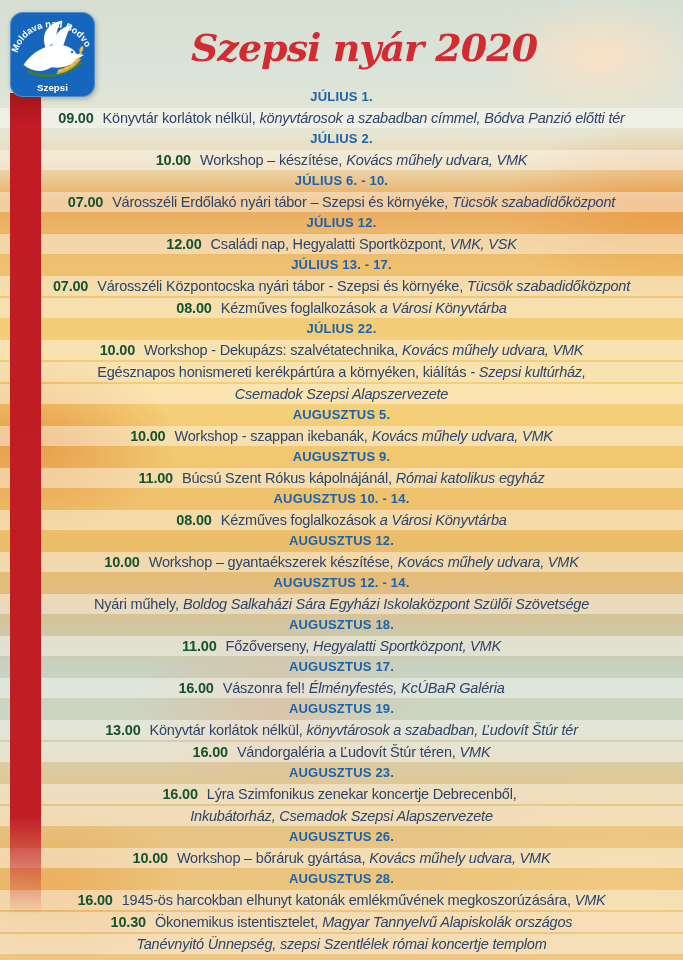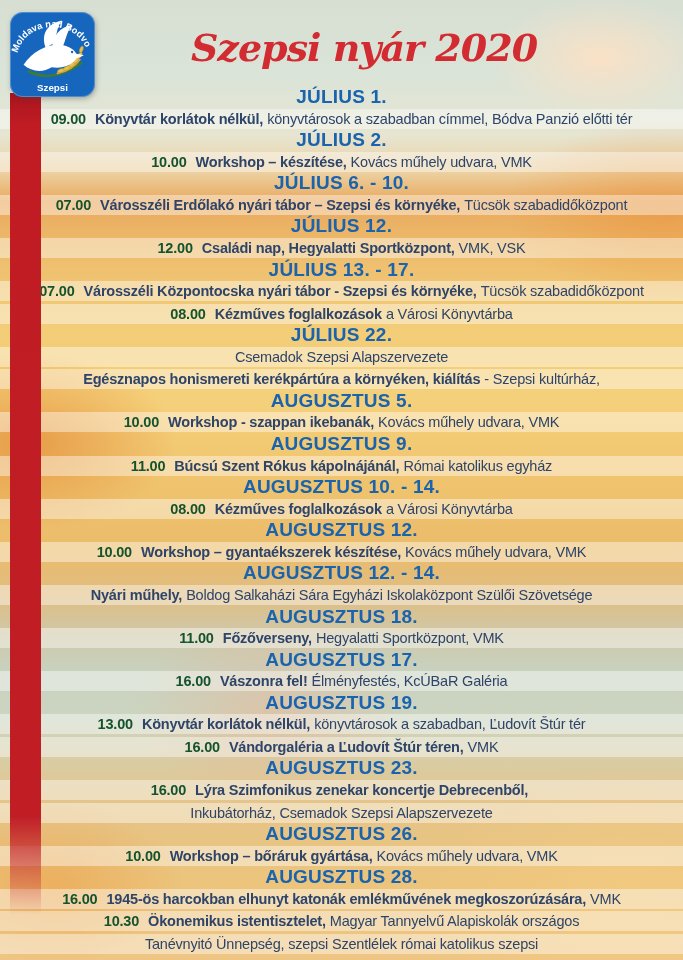--- a/index.html
+++ b/index.html
@@ -38,32 +38,32 @@
     position:absolute;left:10px;top:93px;width:31px;height:822px;
     background:linear-gradient(180deg,#a8151d 0%, #c11c24 4%, #c01d25 88%, rgba(193,30,38,0) 100%);
     z-index:2;
   }
   .events{
     position:absolute;left:0;right:0;top:88px;bottom:6px;
     display:flex;flex-direction:column;justify-content:space-between;
     align-items:stretch;z-index:1;
   }
   .evt-date{
-    text-align:center;font-weight:bold;font-size:19px;line-height:18px;
+    text-align:center;font-weight:bold;font-size:13px;line-height:18px;
     color:#1a63ae;letter-spacing:.2px;white-space:nowrap;
   }
   .evt-row{
     text-align:center;font-size:14.5px;line-height:20px;
     color:#2e4468;letter-spacing:-.2px;white-space:nowrap;
     background:rgba(255,255,255,.42);
     width:100%;
   }
   .evt-row .time{font-weight:bold;color:#14532d;margin-right:9px;}
-  .evt-row .bold{font-weight:bold;margin-right:4px;}
-  .evt-row .rest{font-weight:normal;}
+  .evt-row .bold{font-weight:normal;margin-right:4px;}
+  .evt-row .rest{font-weight:normal;font-style:italic;}
   svg text{font-family:"Liberation Sans",sans-serif;}
 </style>
 </head>
 <body>
 
 <div class="logo-card">
   <svg width="85" height="85" viewBox="0 0 100 100">
     <defs>
       <path id="arcpath" d="M10,44 A42,38 0 0 1 90,44" fill="none"></path>
     </defs>
@@ -102,22 +102,23 @@
     <div class="evt-date">JÚLIUS 2.</div>
     <div class="evt-row"><span class="time">10.00</span><span class="bold">Workshop – készítése,</span><span class="rest">Kovács műhely udvara, VMK</span></div>
     <div class="evt-date">JÚLIUS 6. - 10.</div>
     <div class="evt-row"><span class="time">07.00</span><span class="bold">Városszéli Erdőlakó nyári tábor – Szepsi és környéke,</span><span class="rest">Tücsök szabadidőközpont</span></div>
     <div class="evt-date">JÚLIUS 12.</div>
     <div class="evt-row"><span class="time">12.00</span><span class="bold">Családi nap, Hegyalatti Sportközpont,</span><span class="rest">VMK, VSK</span></div>
     <div class="evt-date">JÚLIUS 13. - 17.</div>
     <div class="evt-row"><span class="time">07.00</span><span class="bold">Városszéli Központocska nyári tábor - Szepsi és környéke,</span><span class="rest">Tücsök szabadidőközpont</span></div>
     <div class="evt-row"><span class="time">08.00</span><span class="bold">Kézműves foglalkozások</span><span class="rest">a Városi Könyvtárba</span></div>
     <div class="evt-date">JÚLIUS 22.</div>
+    <div class="evt-row"><span class="time">10.00</span><span class="bold">Workshop - Dekupázs: szalvétatechnika,</span><span class="rest">Kovács műhely udvara, VMK</span></div>
+    <div class="evt-row"><span class="bold">Egésznapos honismereti kerékpártúra a környéken, kiálítás</span><span class="rest">- Szepsi kultúrház,</span></div>
     <div class="evt-row"><span class="rest">Csemadok Szepsi Alapszervezete</span></div>
-    <div class="evt-row"><span class="bold">Egésznapos honismereti kerékpártúra a környéken, kiálítás</span><span class="rest">- Szepsi kultúrház,</span></div>
     <div class="evt-date">AUGUSZTUS 5.</div>
     <div class="evt-row"><span class="time">10.00</span><span class="bold">Workshop - szappan ikebanák,</span><span class="rest">Kovács műhely udvara, VMK</span></div>
     <div class="evt-date">AUGUSZTUS 9.</div>
     <div class="evt-row"><span class="time">11.00</span><span class="bold">Búcsú Szent Rókus kápolnájánál,</span><span class="rest">Római katolikus egyház</span></div>
     <div class="evt-date">AUGUSZTUS 10. - 14.</div>
     <div class="evt-row"><span class="time">08.00</span><span class="bold">Kézműves foglalkozások</span><span class="rest">a Városi Könyvtárba</span></div>
     <div class="evt-date">AUGUSZTUS 12.</div>
     <div class="evt-row"><span class="time">10.00</span><span class="bold">Workshop – gyantaékszerek készítése,</span><span class="rest">Kovács műhely udvara, VMK</span></div>
     <div class="evt-date">AUGUSZTUS 12. - 14.</div>
     <div class="evt-row"><span class="bold">Nyári műhely,</span><span class="rest">Boldog Salkaházi Sára Egyházi Iskolaközpont Szülői Szövetsége</span></div>
@@ -129,14 +130,14 @@
     <div class="evt-row"><span class="time">13.00</span><span class="bold">Könyvtár korlátok nélkül,</span><span class="rest">könyvtárosok a szabadban, Ľudovít Štúr tér</span></div>
     <div class="evt-row"><span class="time">16.00</span><span class="bold">Vándorgaléria a Ľudovít Štúr téren,</span><span class="rest">VMK</span></div>
     <div class="evt-date">AUGUSZTUS 23.</div>
     <div class="evt-row"><span class="time">16.00</span><span class="bold">Lýra Szimfonikus zenekar koncertje Debrecenből,</span></div>
     <div class="evt-row"><span class="rest">Inkubátorház, Csemadok Szepsi Alapszervezete</span></div>
     <div class="evt-date">AUGUSZTUS 26.</div>
     <div class="evt-row"><span class="time">10.00</span><span class="bold">Workshop – bőráruk gyártása,</span><span class="rest">Kovács műhely udvara, VMK</span></div>
     <div class="evt-date">AUGUSZTUS 28.</div>
     <div class="evt-row"><span class="time">16.00</span><span class="bold">1945-ös harcokban elhunyt katonák emlékművének megkoszorúzására,</span><span class="rest">VMK</span></div>
     <div class="evt-row"><span class="time">10.30</span><span class="bold">Ökonemikus istentisztelet,</span><span class="rest">Magyar Tannyelvű Alapiskolák országos</span></div>
-    <div class="evt-row"><span class="rest">Tanévnyitó Ünnepség, szepsi Szentlélek római katolikus szepsi</span></div>
+    <div class="evt-row"><span class="rest">Tanévnyitó Ünnepség, szepsi Szentlélek római koncertje templom</span></div>
   </div>
 
 </body></html>

